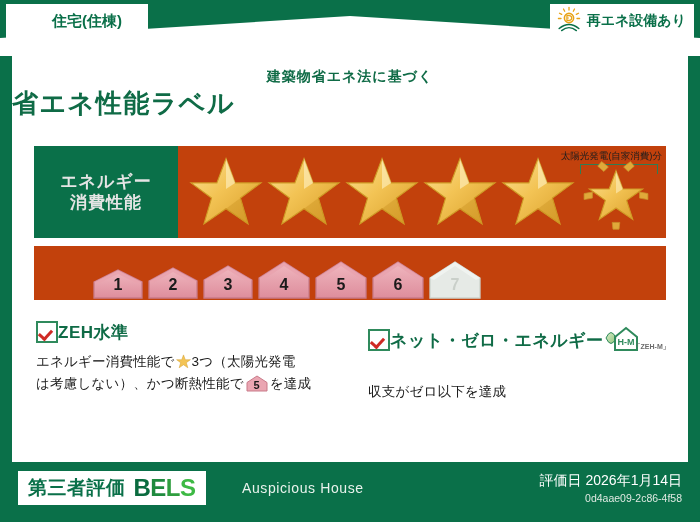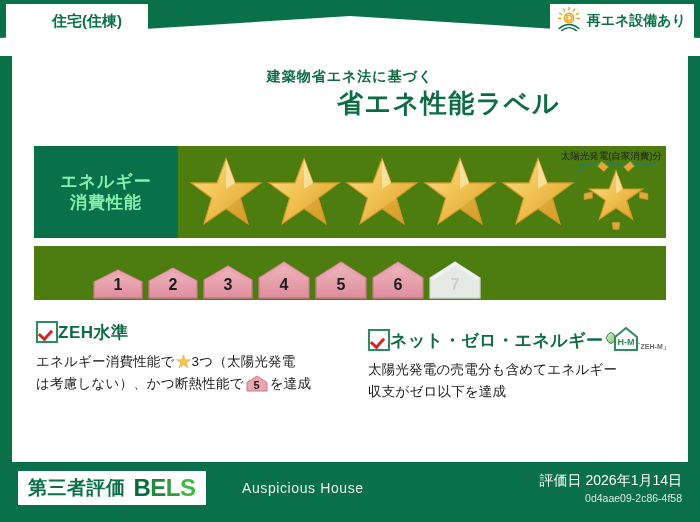--- a/index.html
+++ b/index.html
@@ -39,32 +39,32 @@
     position:absolute;left:12px;top:34px;width:676px;height:428px;
     background:#ffffff;
   }
 
   
   #subtitle{
     position:absolute;left:0;top:34px;width:676px;text-align:center;
     color:#0f6b46;font-size:14px;font-weight:bold;letter-spacing:1px;
   }
   #title{
-    position:absolute;left:0;top:52px;width:548px;text-align:right;
+    position:absolute;left:0;top:52px;width:548px;text-align:left;
     color:#0f6b46;font-size:26px;font-weight:bold;letter-spacing:1.5px;
   }
 
   
   .row{position:absolute;left:22px;width:632px;display:flex;}
   .row-label{
-    width:144px;background:#0a7049;color:#86efac;
+    width:144px;background:#0a7049;color:#e5e5e5;
     display:flex;flex-direction:column;align-items:center;justify-content:center;
     font-size:17px;font-weight:bold;line-height:1.25;letter-spacing:1px;
   }
-  .row-body{flex:1;background:#4d7c0f;position:relative;}
+  .row-body{flex:1;background:#c2410c;position:relative;}
 
   #row-energy{top:112px;height:92px;}
   #row-insul{top:212px;height:54px;}
 
   
   #stars{
     position:absolute;left:4px;top:0;right:0;height:92px;
     display:flex;align-items:center;gap:2px;padding-left:6px;
   }
   .star-wrap{position:relative;width:76px;height:76px;flex:none;}
@@ -353,21 +353,21 @@
             </linearGradient>
           </defs>
           <path d="M4 13 Q9 2 14 13 Q9 24 4 13 Z" fill="url(#leafg)" stroke="#2f8a5c" stroke-width="1"></path>
           <polygon points="13,12 24,3 35,12 35,25 13,25" fill="none" stroke="#2f8a5c" stroke-width="2"></polygon>
           <text x="24" y="20" font-family="Liberation Sans, sans-serif" font-size="9" font-weight="bold" fill="#2f8a5c" text-anchor="middle">H-M</text>
         </svg>
         <span id="zehm-cap">「ZEH-M」</span>
       </span>
     </div>
     <div class="feat-body">
-      <span>太陽光発電の売電分も含めてエネルギー</span><br>
+      <br>
       <span>収支がゼロ以下を達成</span>
     </div>
   </div>
 
 </div>
 
 <div id="footer">
   <div id="company">Auspicious House</div>
   <div id="bels-box">
     <span id="bels-jp">第三者評価</span>

